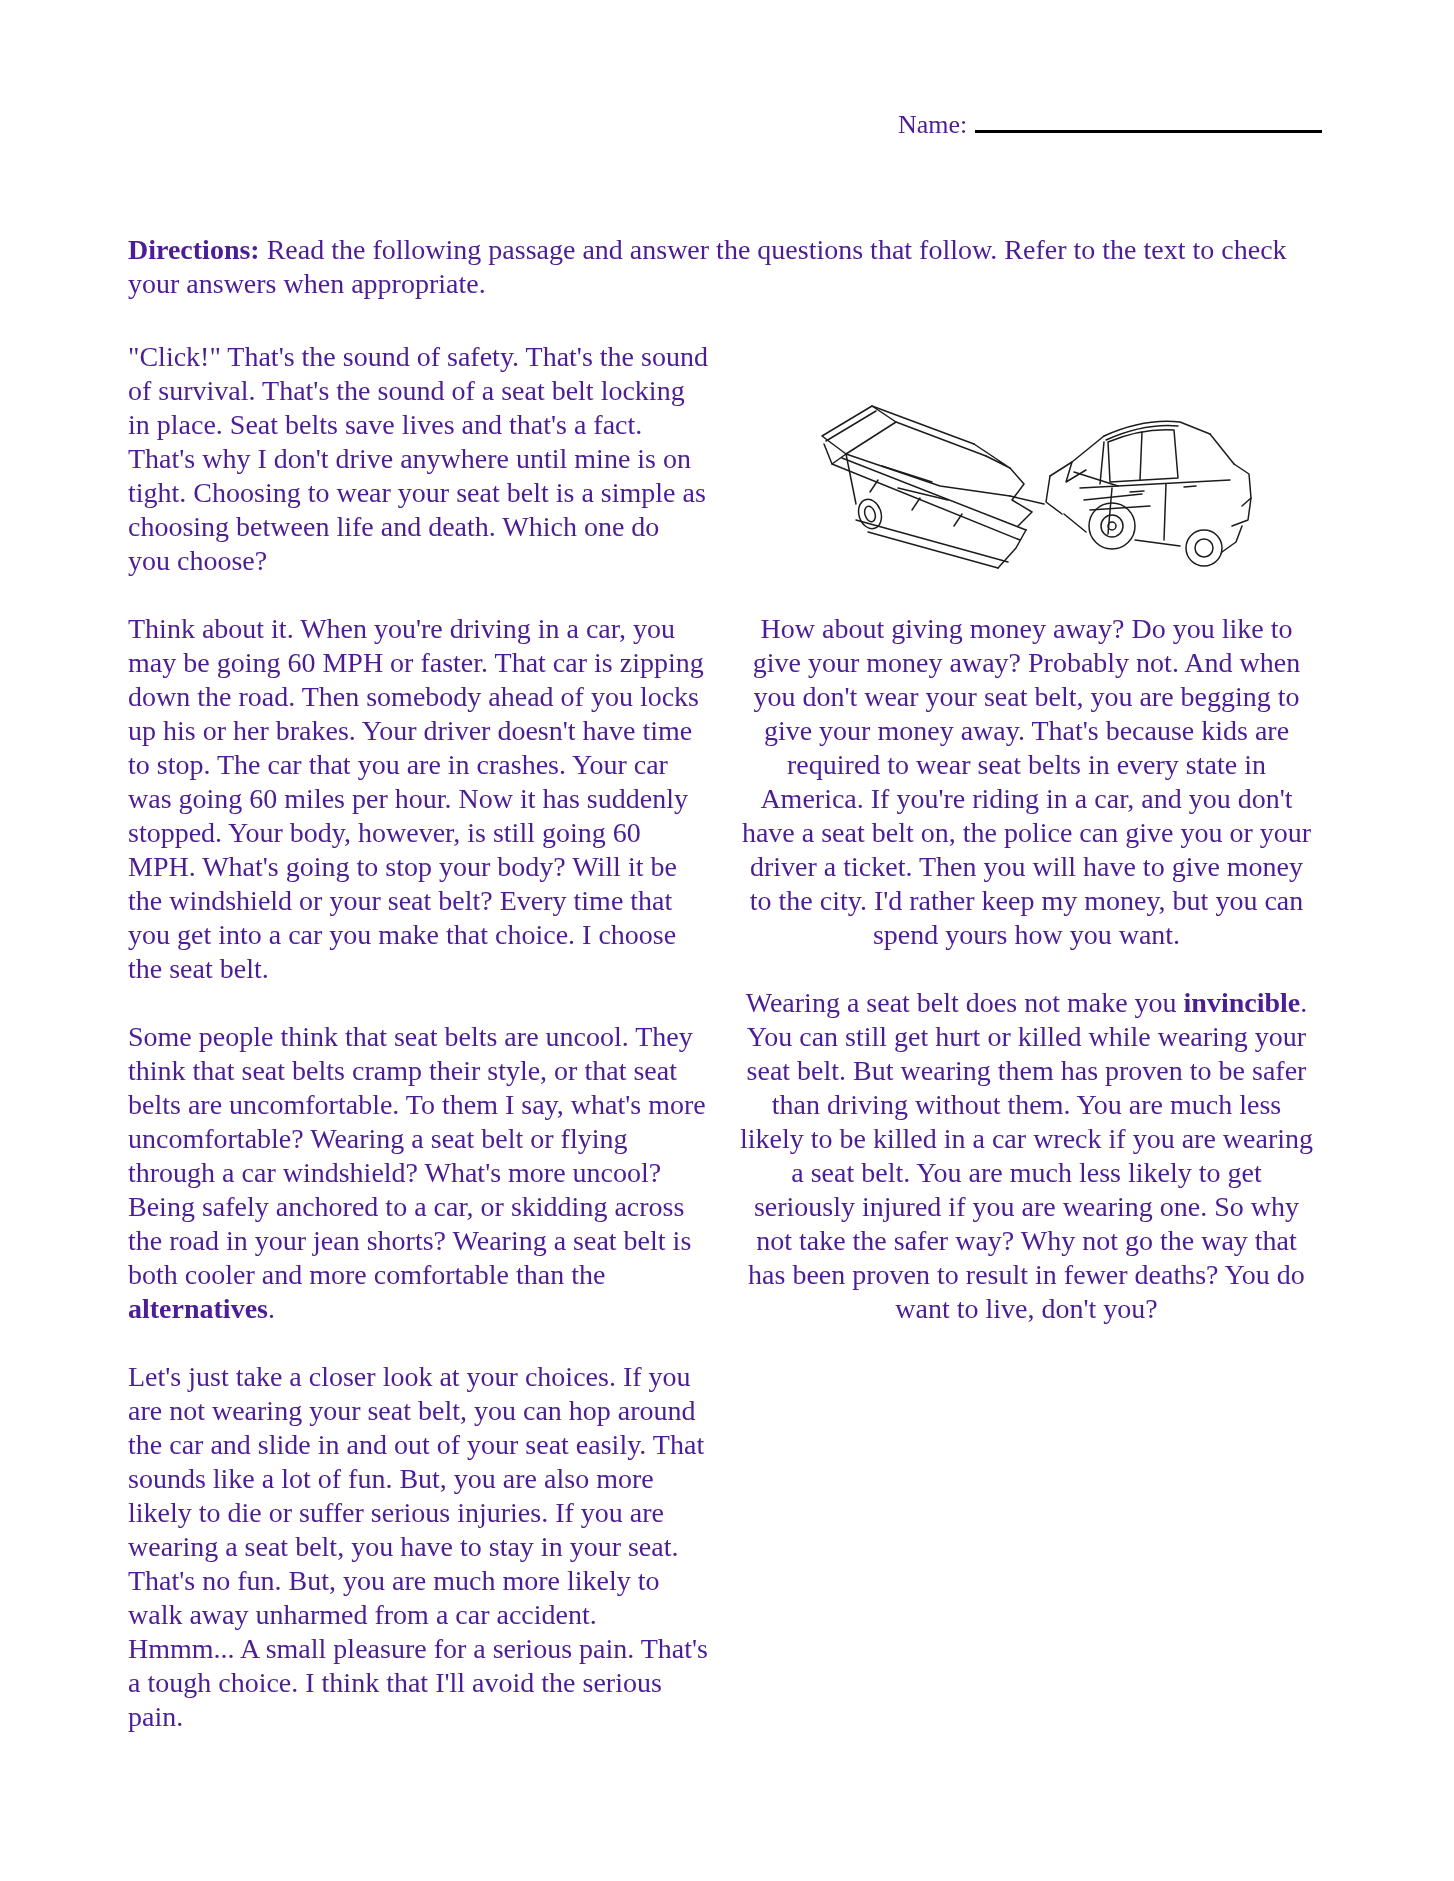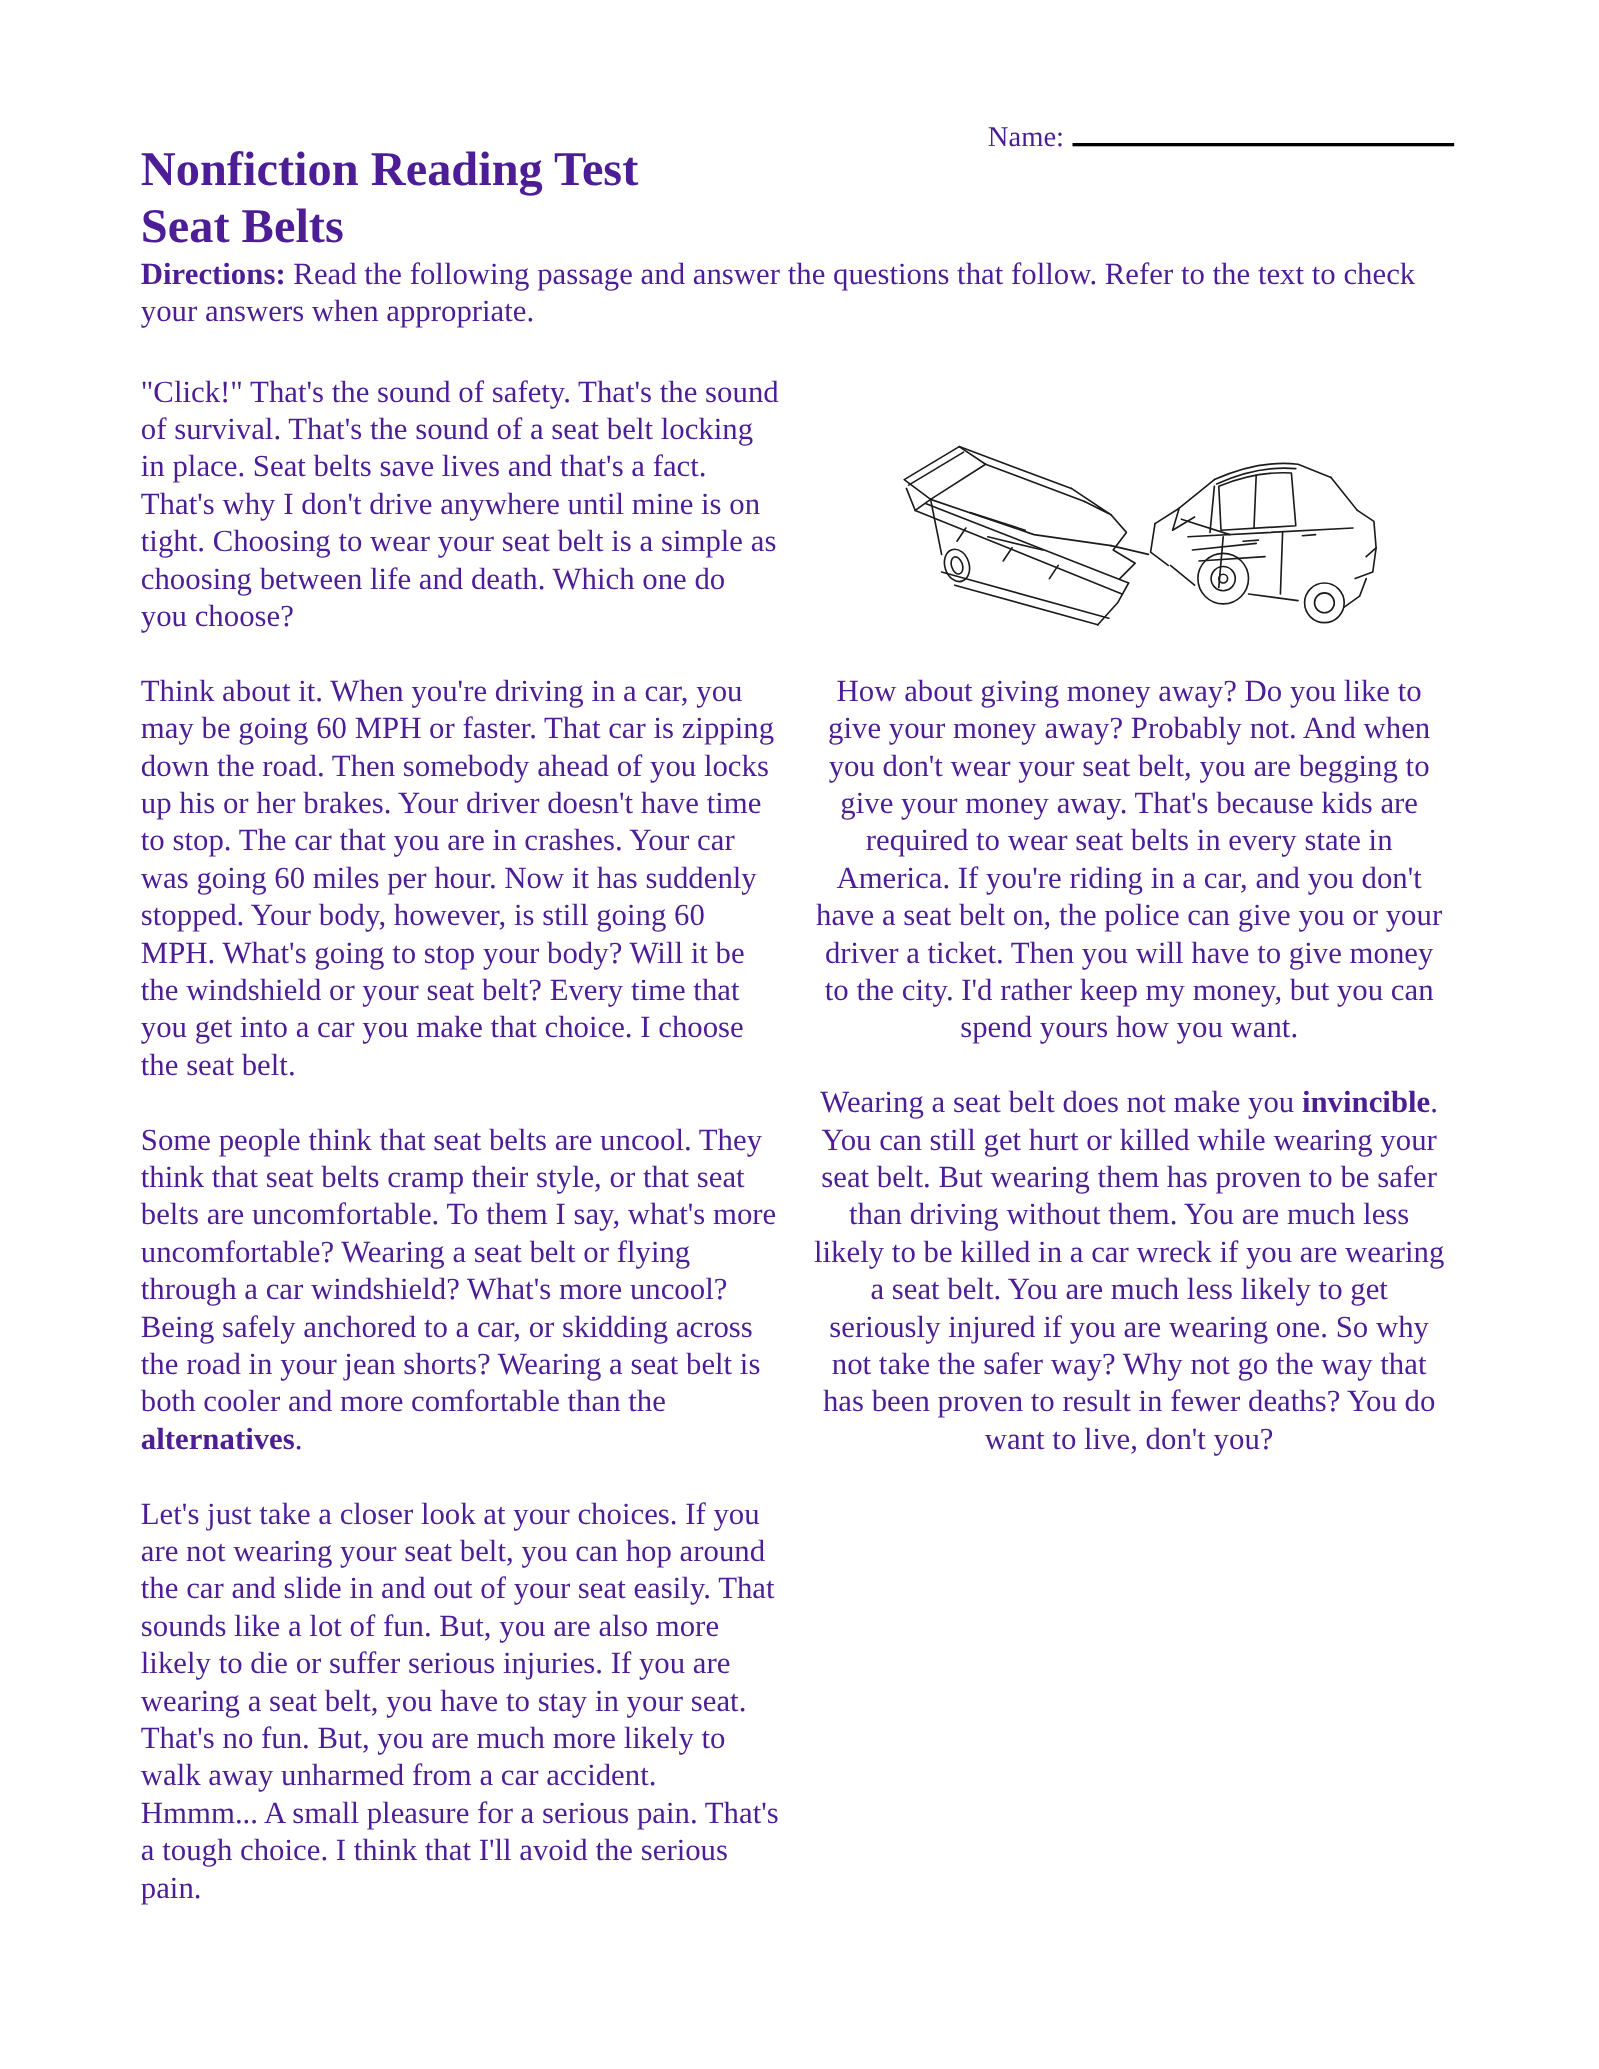--- a/index.html
+++ b/index.html
@@ -67,24 +67,20 @@
 </style>
 </head>
 <body>
 
 <div class="page">
 
   <div class="name-row">
     <span>Name:</span><span class="blank"></span>
   </div>
 
-  <div class="page-title">
-    <div>Nonfiction Reading Test</div>
-    <div>Seat Belts</div>
-  </div>
 
   <div class="directions">
     <b>Directions:</b><span> Read the following passage and answer the questions that follow. Refer to the text to check your answers when appropriate.</span>
   </div>
 
   <svg class="illustration" width="440" height="185" viewBox="0 0 440 185" role="img">
     <g stroke="#1c1c1c" stroke-width="1.5" fill="none" stroke-linecap="round" stroke-linejoin="round">
 
       <path d="M10 44 L60 14 L84 30 L34 62 Z"></path>
       <path d="M14 49 L64 19"></path>

